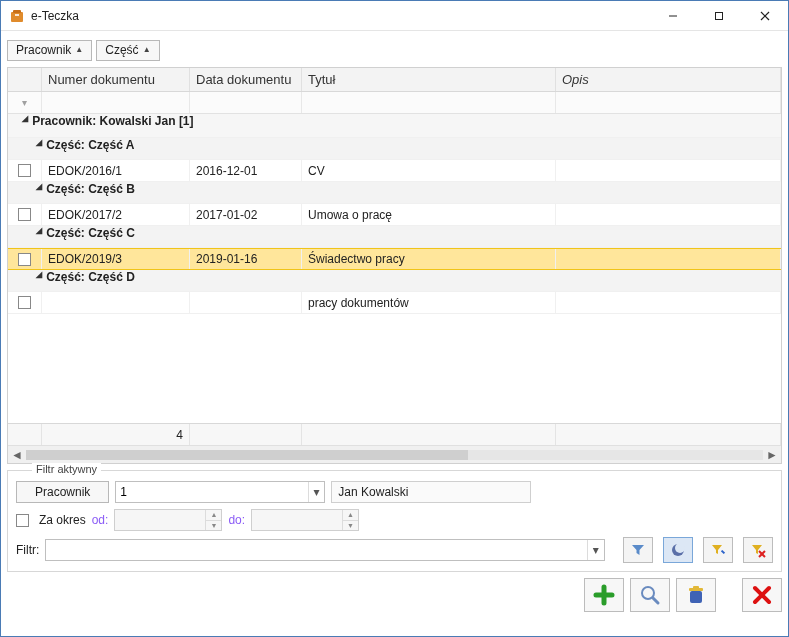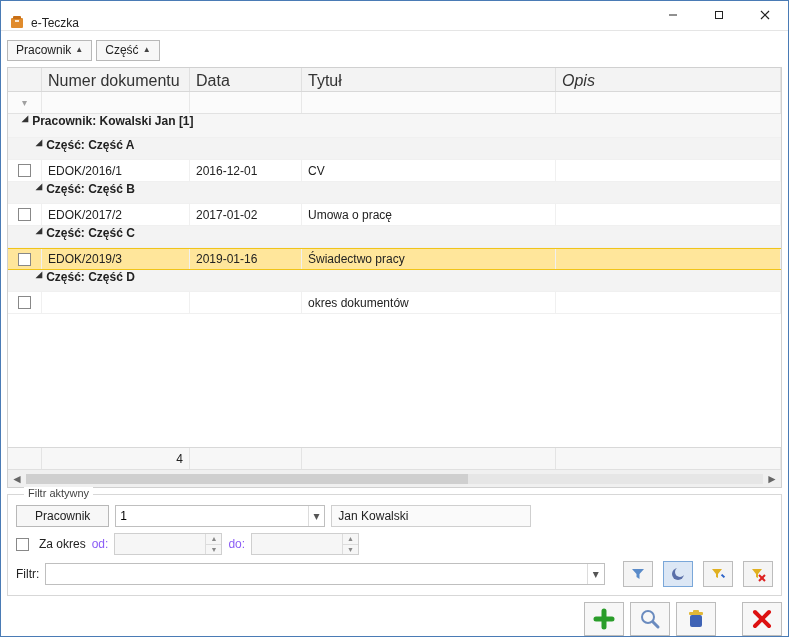--- a/index.html
+++ b/index.html
@@ -1,32 +1,32 @@
 <!DOCTYPE html>
 <html><head>
 <meta charset="utf-8">
 <style>
   * { box-sizing: border-box; }
   html, body { margin: 0; padding: 0; font-family: "Segoe UI", Tahoma, Arial, sans-serif; font-size: 12px; color: #222; background: #fff; }
   .window { width: 789px; height: 637px; border: 1px solid #4a7bb5; display: flex; flex-direction: column; background: #fff; }
-  .titlebar { height: 30px; background: #fff; display: flex; align-items: flex-end; border-bottom: 1px solid #e5e5e5; }
+  .titlebar { height: 30px; background: #fff; display: flex; align-items: center; border-bottom: 1px solid #e5e5e5; }
   .titlebar-icon { width: 16px; height: 16px; margin: 0 6px 0 8px; }
   .titlebar-title { flex: 0 0 auto; font-size: 12px; }
   .titlebar-spacer { flex: 1; }
   .title-btn { width: 46px; height: 30px; display: flex; align-items: center; justify-content: center; cursor: pointer; }
 
-  .client { flex: 1; display: flex; flex-direction: column; padding: 6px 6px 0 6px; background: #fff; }
+  .client { flex: 1; display: flex; flex-direction: column; padding: 6px 6px 24px 6px; background: #fff; }
 
   .group-chips { display: flex; gap: 4px; height: 30px; align-items: center; padding: 2px 0 6px 0; }
   .chip { border: 1px solid #b8b8b8; background: #f7f7f7; padding: 2px 8px 3px 8px; display: inline-flex; align-items: center; gap: 4px; cursor: pointer; }
   .chip .tri-up { font-size: 8px; color: #444; }
 
   .grid { border: 1px solid #d0d0d0; flex: 1; display: flex; flex-direction: column; min-height: 0; }
   .grid-header { display: flex; background: #f3f3f3; border-bottom: 1px solid #d8d8d8; height: 24px; }
-  .gh-cell { border-right: 1px solid #e0e0e0; padding: 4px 6px; font-size: 16px; color: #333; }
+  .gh-cell { border-right: 1px solid #e0e0e0; padding: 4px 6px; font-size: 13px; color: #333; }
   .col-chk  { width: 34px; flex: 0 0 34px; }
   .col-num  { width: 148px; flex: 0 0 148px; }
   .col-date { width: 112px; flex: 0 0 112px; }
   .col-title{ width: 254px; flex: 0 0 254px; }
   .col-desc { flex: 1; font-style: italic; }
 
   .grid-filter { display: flex; background: #fbfbfb; border-bottom: 1px solid #e2e2e2; height: 22px; }
   .gf-cell { border-right: 1px solid #e8e8e8; padding: 2px 4px; display: flex; align-items: center; }
   .gf-funnel { color: #a0a0a0; font-size: 10px; text-align: center; width: 100%; }
 
@@ -45,21 +45,21 @@
 
   .grid-footer { display: flex; background: #f7f7f7; border-top: 1px solid #d8d8d8; height: 22px; }
   .ft-cell { border-right: 1px solid #e4e4e4; padding: 2px 6px; display:flex; align-items:center; justify-content:flex-end; }
 
   .hscroll { height: 18px; background: #f0f0f0; display: flex; align-items: center; border-top: 1px solid #e0e0e0; }
   .hscroll .arrow { width: 18px; height: 16px; display:flex; align-items:center; justify-content:center; color:#666; cursor:pointer; }
   .hscroll .track { flex:1; height: 10px; background: #e6e6e6; position: relative; }
   .hscroll .thumb { position:absolute; left:0; width:60%; height:100%; background:#cfcfcf; }
 
   .filter-panel { border: 1px solid #d7d7d7; margin-top: 6px; position: relative; padding: 10px 8px 8px 8px; }
-  .filter-panel .legend { position: absolute; top: -8px; left: 16px; background: #fff; padding: 0 4px; color: #444; font-size: 11px; }
+  .filter-panel .legend { position: absolute; top: -8px; left: 24px; background: #fff; padding: 0 4px; color: #444; font-size: 11px; }
   .fp-row { display:flex; align-items:center; gap: 6px; margin-bottom: 6px; }
   .btn { border:1px solid #b8b8b8; background:#f7f7f7; padding: 3px 18px; cursor:pointer; }
   .combo { display:inline-flex; align-items:center; border:1px solid #bfbfbf; background:#fff; height:22px; }
   .combo input { border:none; outline:none; padding: 2px 4px; height: 20px; font: inherit; width: 100%; }
   .combo .dd { width:18px; height:20px; border-left:1px solid #dcdcdc; display:flex; align-items:center; justify-content:center; cursor:pointer; color:#555; }
   .ro-field { border:1px solid #cfcfcf; background:#fafafa; height:22px; padding:3px 6px; min-width:200px; display:flex; align-items:center; }
   .spinner { display:inline-flex; border:1px solid #cfcfcf; background:#f6f6f6; height:22px; }
   .spinner input { border:none; outline:none; background:transparent; width: 90px; padding:2px 4px; font:inherit; color:#999; }
   .spinner .spn { width:16px; display:flex; flex-direction:column; }
   .spinner .spn span { flex:1; font-size:7px; display:flex; align-items:center; justify-content:center; color:#888; border-left:1px solid #dcdcdc; cursor:pointer; }
@@ -198,21 +198,21 @@
           <span class="indent2"></span>
           <span class="tri-down">◢</span>
           <span class="lbl">Część: Część D</span>
         </div>
         <div class="grow doc-row">
           <div class="gcell col-chk" style="justify-content:center;">
               <span class="chkbox"></span>
             </div>
           <div class="gcell col-num"></div>
           <div class="gcell col-date"></div>
-          <div class="gcell col-title">okres dokumentów</div>
+          <div class="gcell col-title">pracy dokumentów</div>
           <div class="gcell col-desc"></div>
         </div>
 
       </div>
 
       <div class="grid-footer">
         <div class="ft-cell col-chk"></div>
         <div class="ft-cell col-num">4</div>
         <div class="ft-cell col-date"></div>
         <div class="ft-cell col-title"></div>

